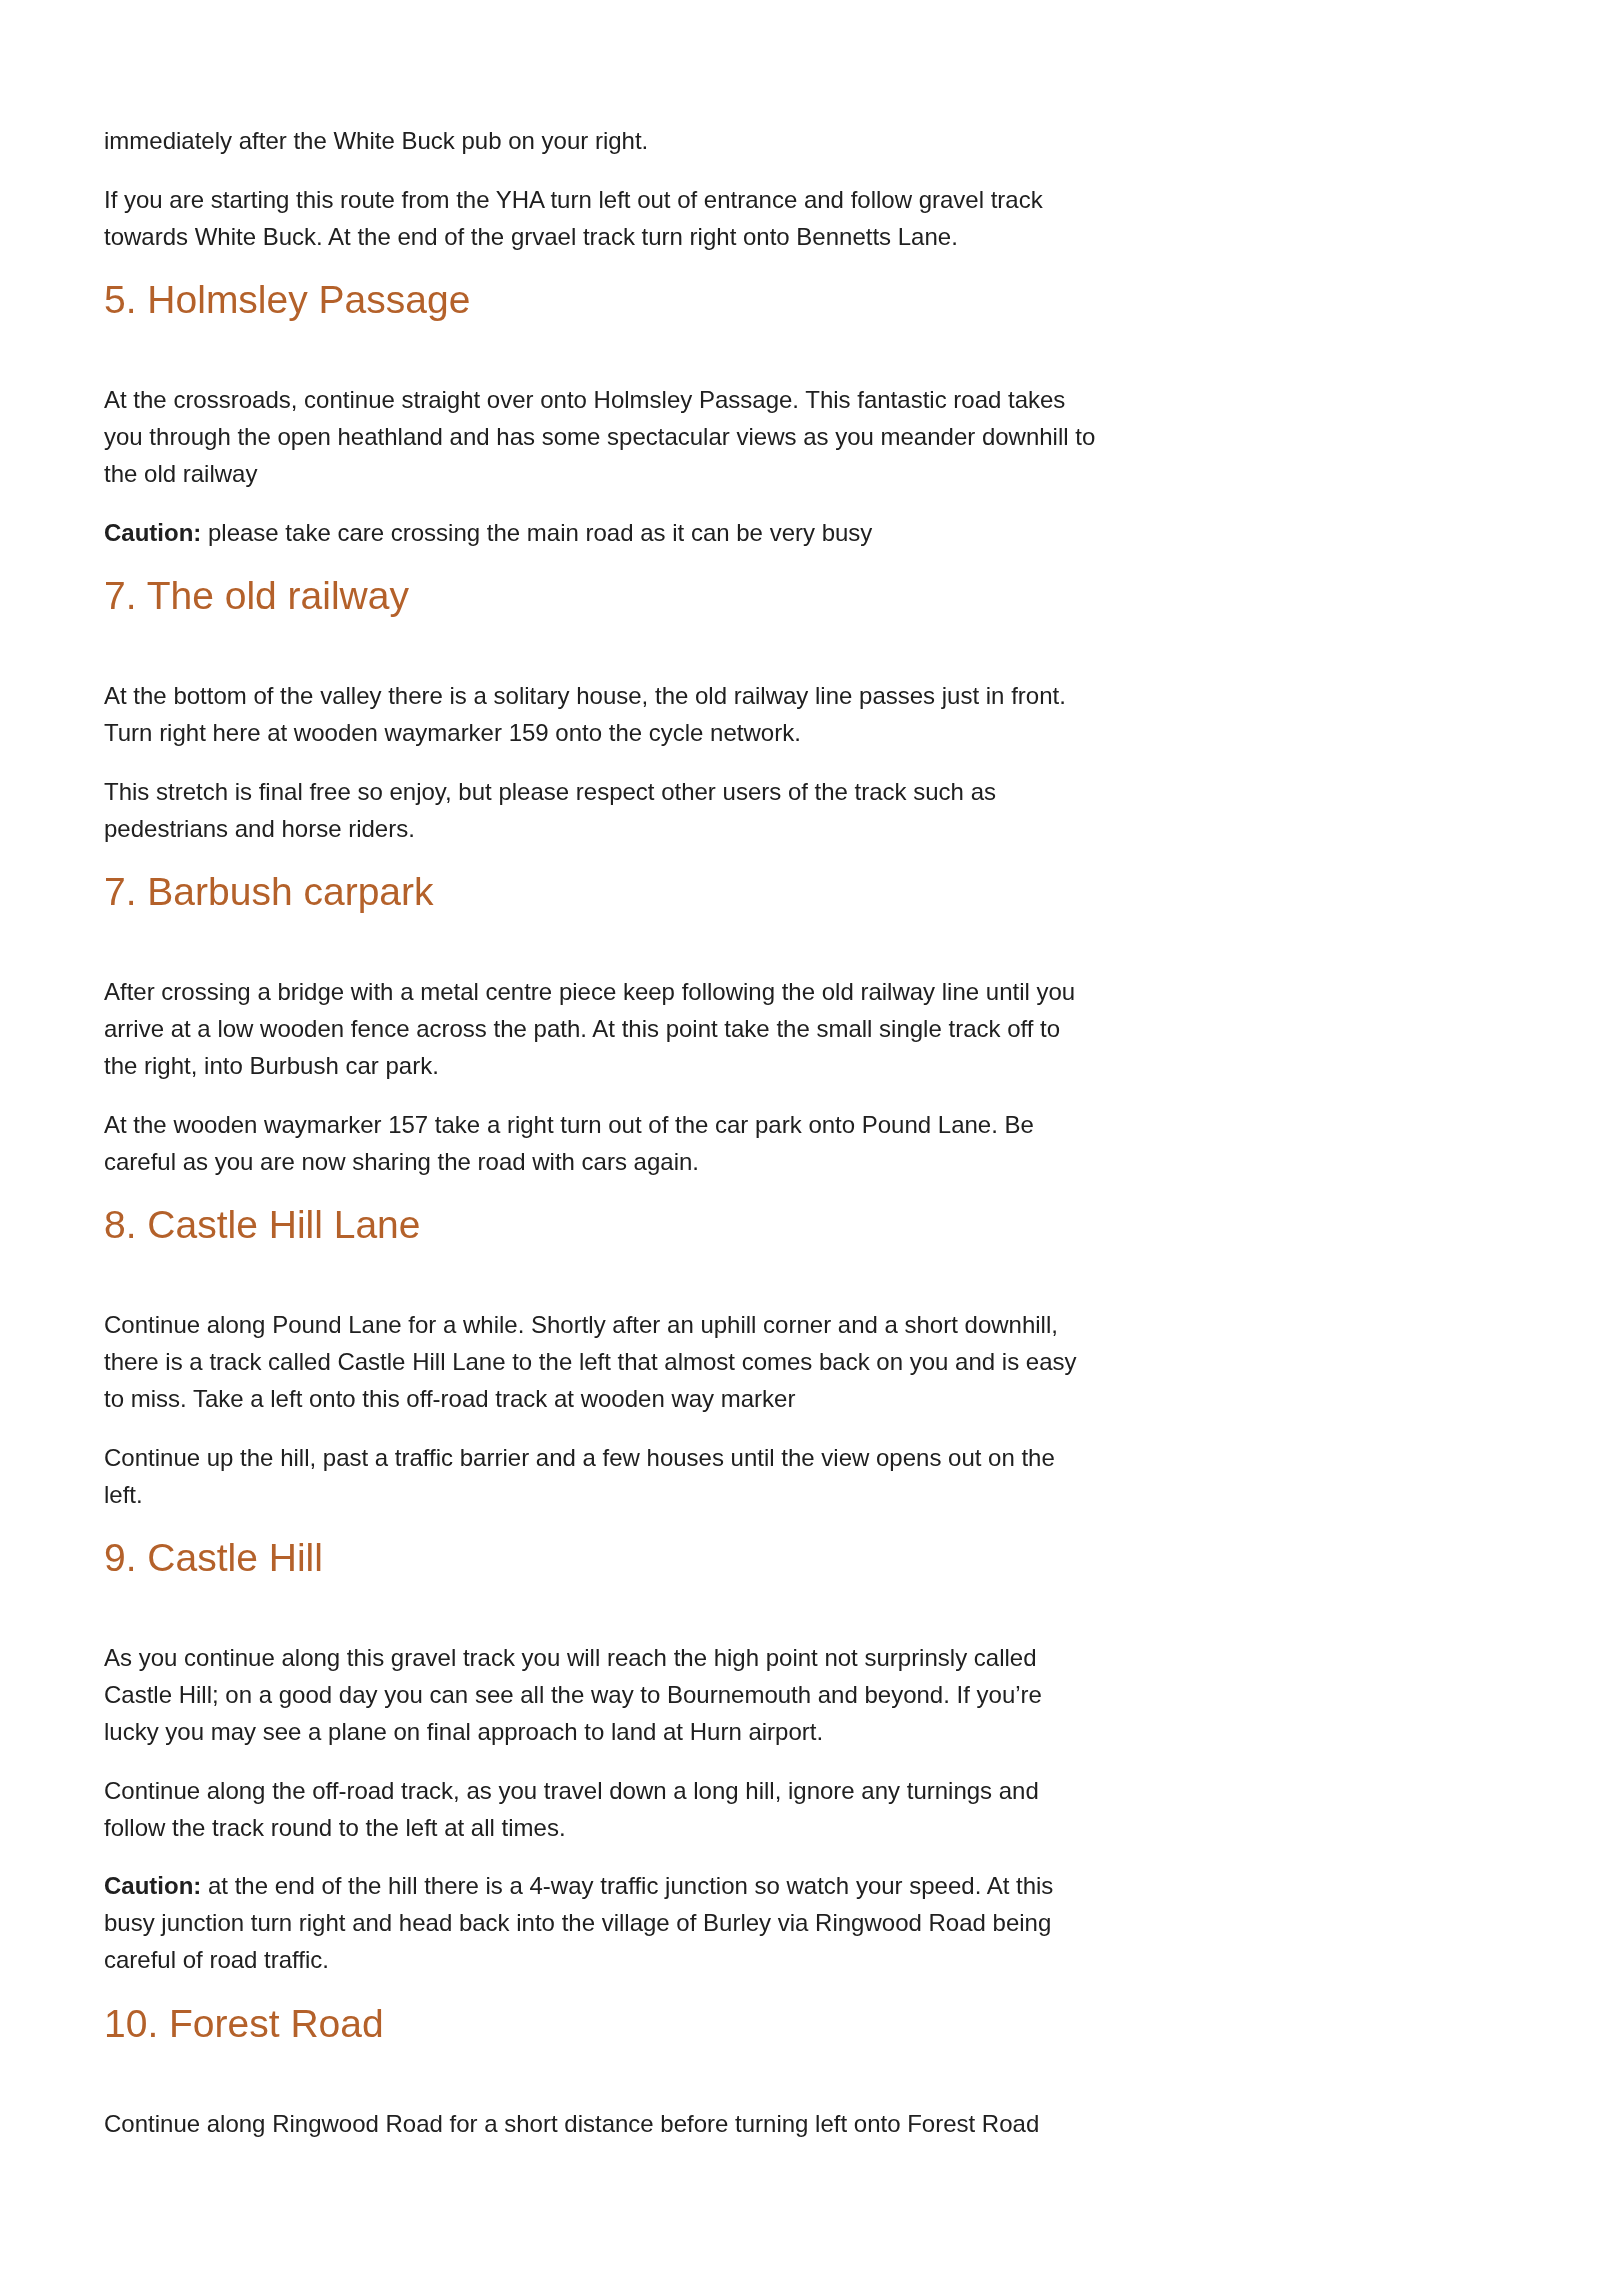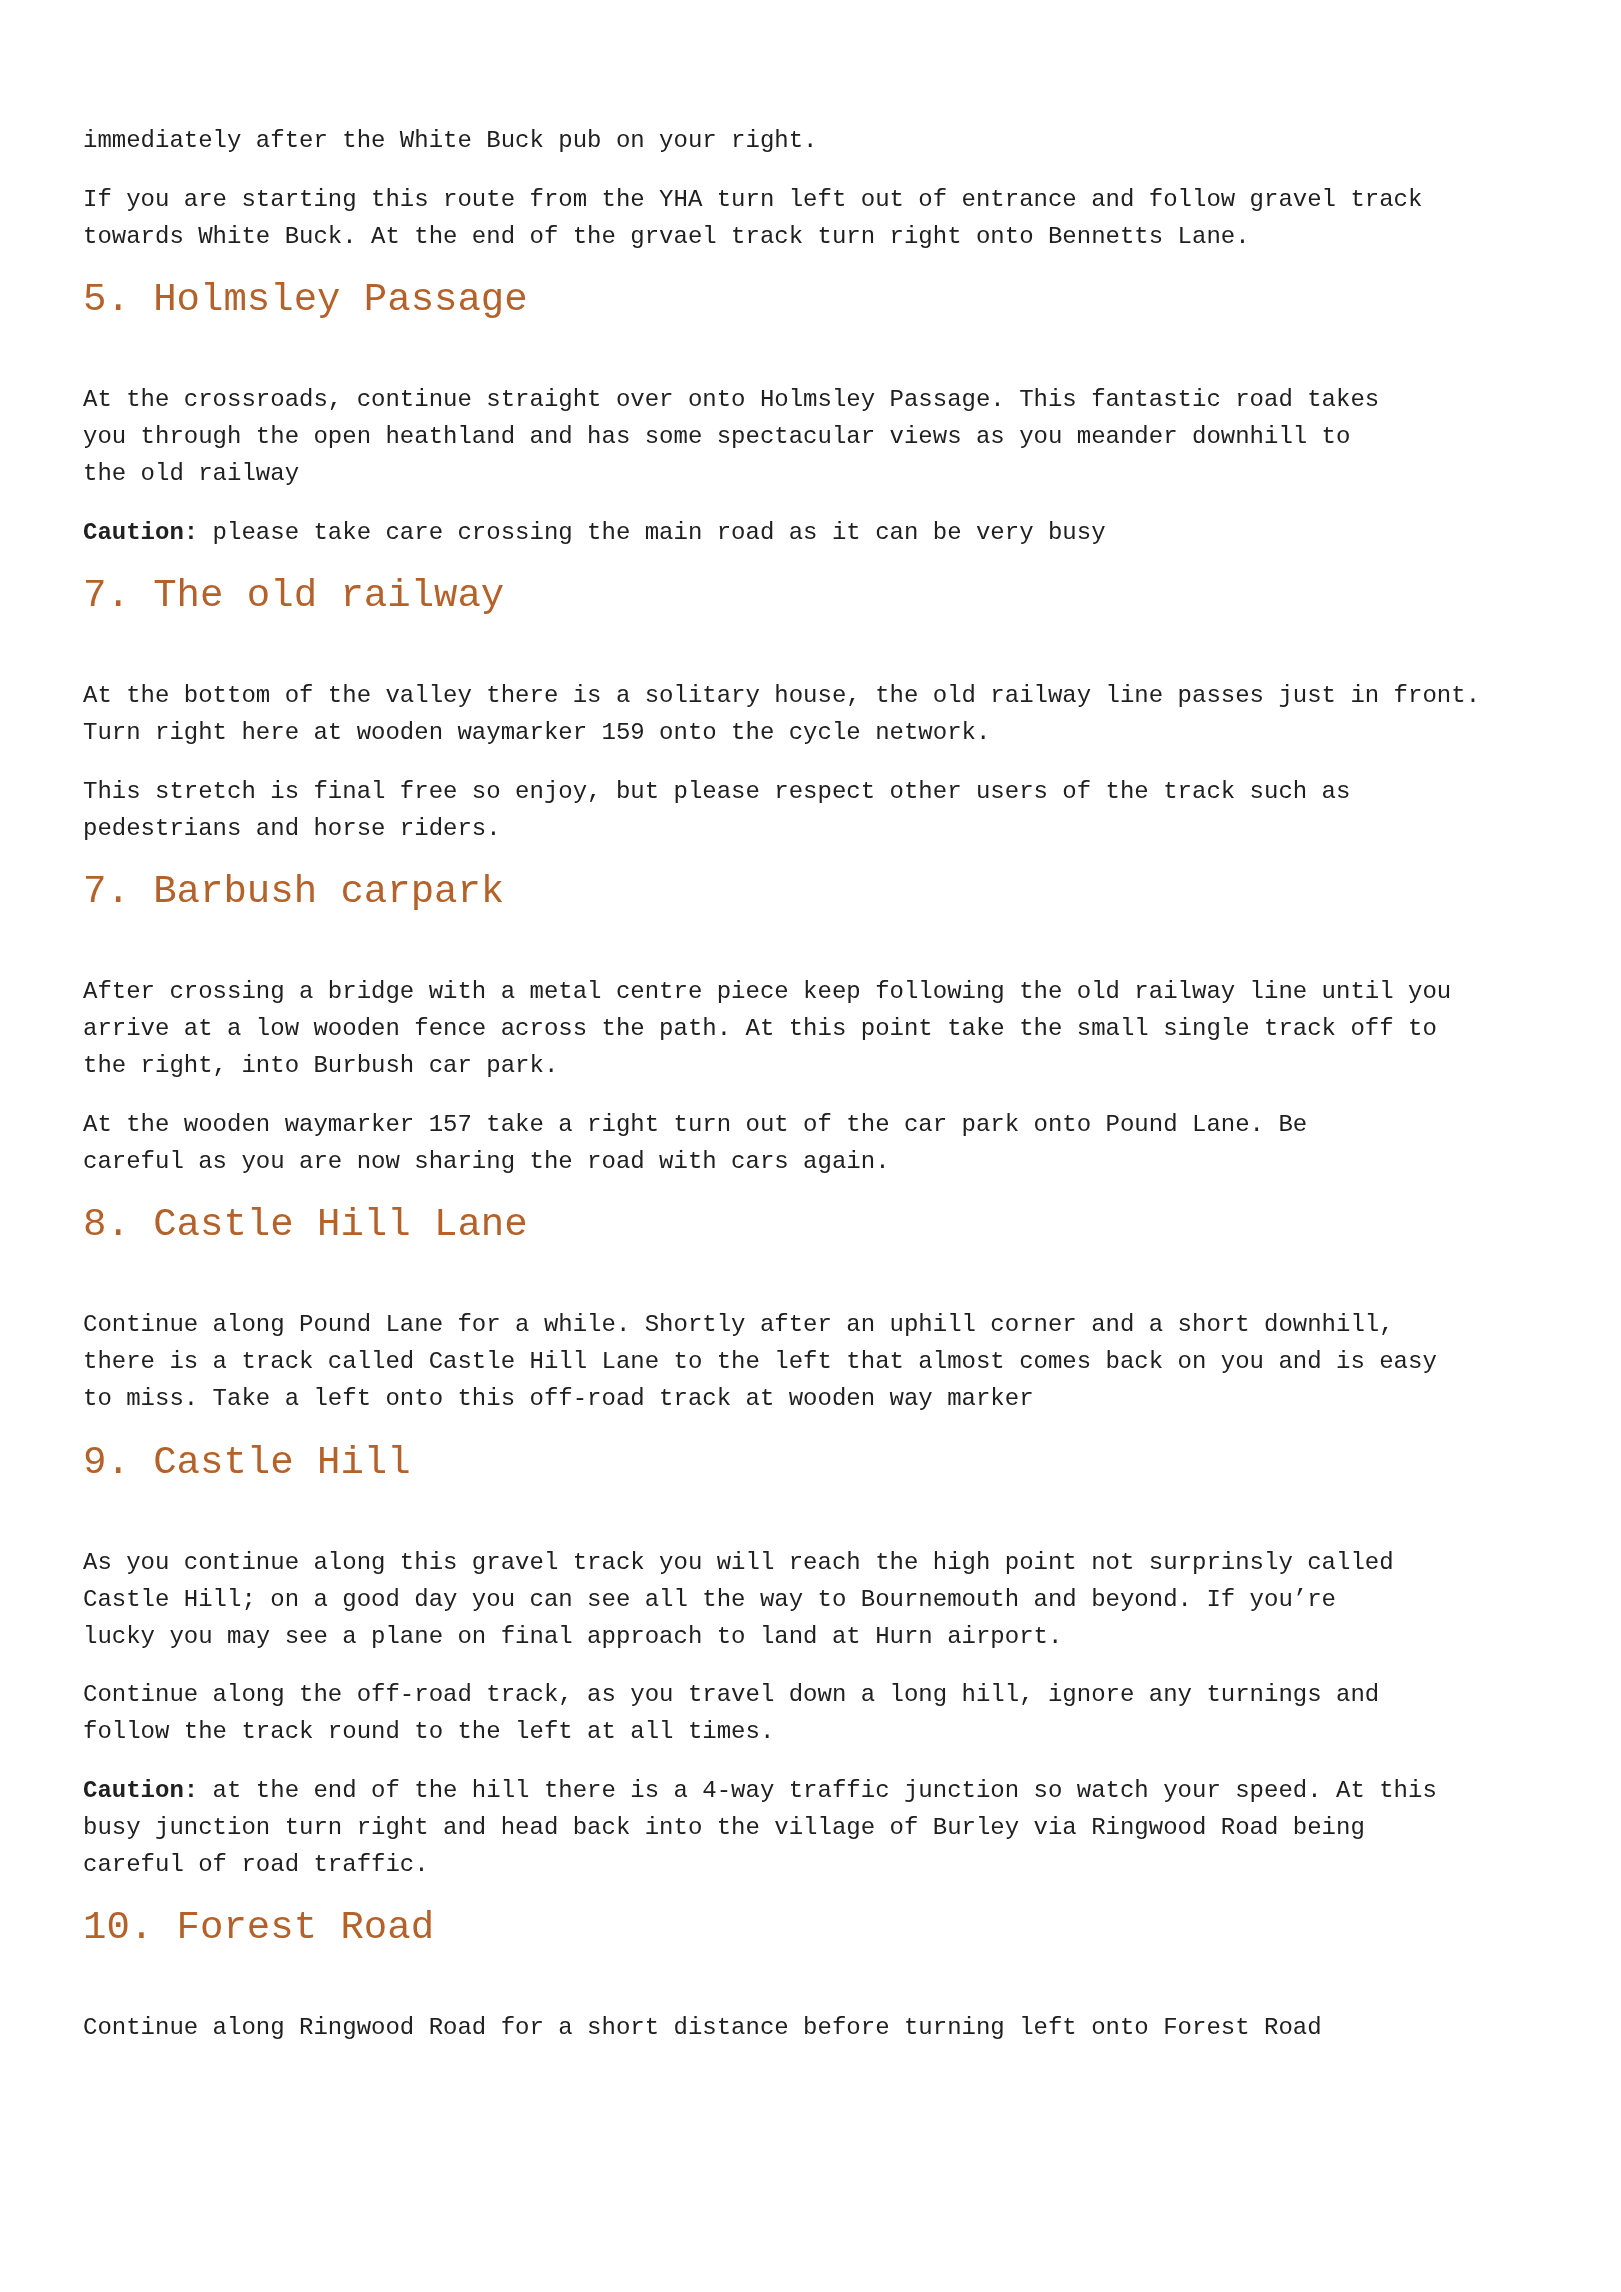--- a/index.html
+++ b/index.html
@@ -6,22 +6,22 @@
     margin: 0;
     padding: 0;
     background: #ffffff;
   }
   .page {
     position: relative;
     width: 1590px;
     height: 2293px;
     background: var(--page-bg, #ffffff);
     box-sizing: border-box;
-    padding: 122px 72px 0 83px;
-    font-family: Liberation Mono, monospace;
+    padding: 122px 72px 0 104px;
+    font-family: Liberation Sans, sans-serif;
     color: var(--body-color, #202020);
     overflow: hidden;
   }
   .para {
     font-size: 24px;
     line-height: 37px;
     margin: 0 0 21.5px 0;
     white-space: pre-line;
     max-width: 1469px;
   }
@@ -72,20 +72,22 @@
 
   <p class="para">At the wooden waymarker 157 take a right turn out of the car park onto Pound Lane. Be
 careful as you are now sharing the road with cars again.</p>
 
   <h2 class="section-heading">8. Castle Hill Lane</h2>
 
   <p class="para">Continue along Pound Lane for a while. Shortly after an uphill corner and a short downhill,
 there is a track called Castle Hill Lane to the left that almost comes back on you and is easy
 to miss. Take a left onto this off-road track at wooden way marker</p>
 
+  <p class="para">Continue up the hill, past a traffic barrier and a few houses until the view opens out on the
+left.</p>
 
   <h2 class="section-heading">9. Castle Hill</h2>
 
   <p class="para">As you continue along this gravel track you will reach the high point not surprinsly called
 Castle Hill; on a good day you can see all the way to Bournemouth and beyond. If you’re
 lucky you may see a plane on final approach to land at Hurn airport.</p>
 
   <p class="para">Continue along the off-road track, as you travel down a long hill, ignore any turnings and
 follow the track round to the left at all times.</p>
 

